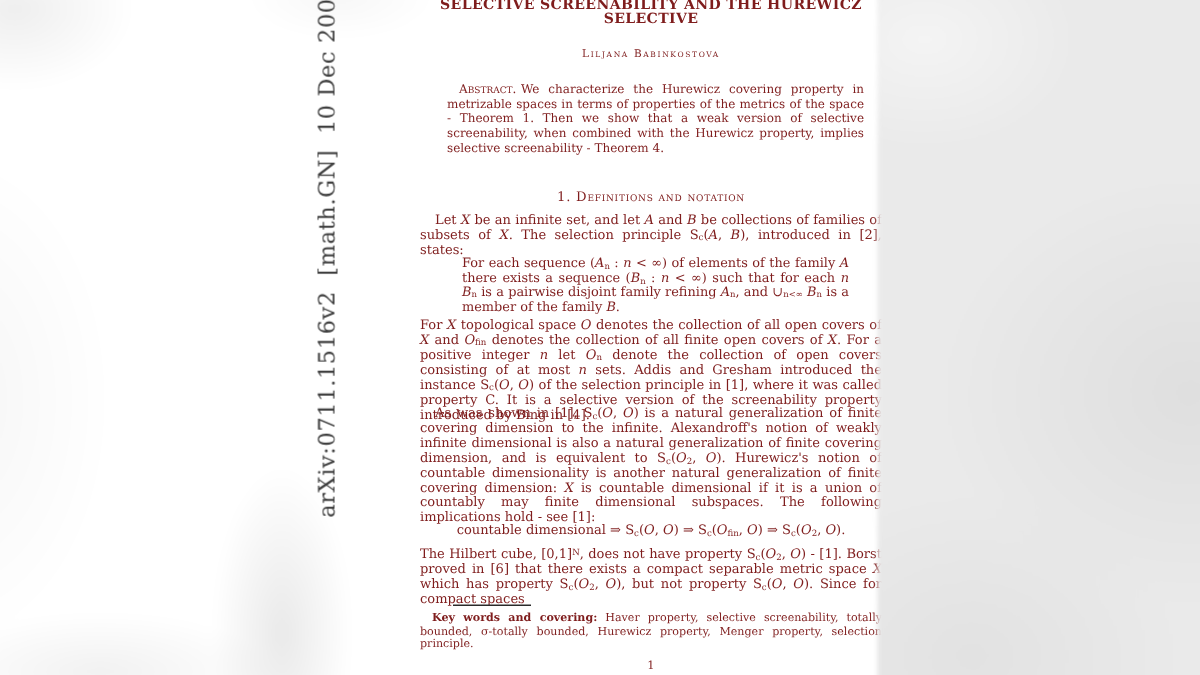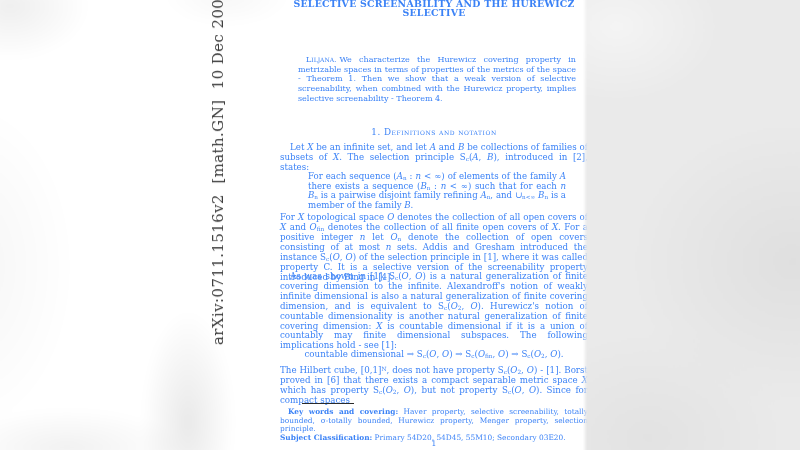--- a/index.html
+++ b/index.html
@@ -18,21 +18,21 @@
   .bg-right{position:absolute;left:585px;top:-6px;width:226px;height:462px;filter:blur(1.4px);
     background:
       radial-gradient(130px 95px at 14% 7%,  #f4f4f4, rgba(244,244,244,0) 78%),
       radial-gradient(210px 180px at 92% 58%, #dfdfdf, rgba(223,223,223,0) 80%),
       radial-gradient(180px 140px at 28% 96%, #e2e2e2, rgba(226,226,226,0) 78%),
       #eaeaea;}
   
   .watermark{position:absolute;left:218px;top:167px;transform:translate(-50%,-50%) rotate(-90deg);
     white-space:pre;font-size:15px;color:#3e3e3e;letter-spacing:0.4px;filter:blur(0.45px);}
   
-  .page-col{position:absolute;left:280px;top:0;width:308px;height:450px;color:#3b82f6;
+  .page-col{position:absolute;left:280px;top:0;width:308px;height:450px;color:#7f1d1d;
     filter:blur(0.28px);}
   .page-col i{font-style:italic;}
   sub{font-size:0.66em;line-height:0;vertical-align:-0.22em;}
   sup{font-size:0.66em;line-height:0;vertical-align:0.38em;}
   .title{position:absolute;top:-1px;left:0;right:0;text-align:center;font-weight:bold;
     font-size:9.4px;line-height:9.4px;letter-spacing:0.25px;}
   .author{position:absolute;top:32px;left:0;right:0;text-align:center;font-size:7px;
     font-variant:small-caps;letter-spacing:1.1px;}
   .abstract{position:absolute;top:55px;left:18px;width:278px;font-size:8px;line-height:9.7px;
     text-align:justify;text-indent:8px;}
@@ -60,43 +60,43 @@
   <div class="bg-smudges"></div>
 
   <div class="watermark">arXiv:0711.1516v2  [math.GN]  10 Dec 2007</div>
 
   <div class="page-col">
     <div class="title">
       <div>SELECTIVE SCREENABILITY AND THE HUREWICZ</div>
       <div>SELECTIVE</div>
     </div>
 
+    <div class="author">Liljana Babinkostova</div>
 
     <div class="abstract">
-      <span class="abs-label">Liljana.</span><span>We characterize the Hurewicz covering property in metrizable spaces in terms of properties of the metrics of the space - Theorem 1. Then we show that a weak version of selective screenability, when combined with the Hurewicz property, implies selective screenability - Theorem 4.</span>
+      <span class="abs-label">Abstract.</span><span>We characterize the Hurewicz covering property in metrizable spaces in terms of properties of the metrics of the space - Theorem 1. Then we show that a weak version of selective screenability, when combined with the Hurewicz property, implies selective screenability - Theorem 4.</span>
     </div>
 
     <div class="sec-heading">1. Definitions and notation</div>
 
     <div class="para p1">Let <i>X</i> be an infinite set, and let <i>A</i> and <i>B</i> be collections of families of subsets of <i>X</i>. The selection principle S<sub>c</sub>(<i>A</i>, <i>B</i>), introduced in [2], states:</div>
 
     <div class="quote">For each sequence (<i>A</i><sub>n</sub> : <i>n</i> &lt; ∞) of elements of the family <i>A</i> there exists a sequence (<i>B</i><sub>n</sub> : <i>n</i> &lt; ∞) such that for each <i>n</i> <i>B</i><sub>n</sub> is a pairwise disjoint family refining <i>A</i><sub>n</sub>, and ∪<sub>n&lt;∞</sub> <i>B</i><sub>n</sub> is a member of the family <i>B</i>.</div>
 
     <div class="para p2">For <i>X</i> topological space <i>O</i> denotes the collection of all open covers of <i>X</i> and <i>O</i><sub>fin</sub> denotes the collection of all finite open covers of <i>X</i>. For a positive integer <i>n</i> let <i>O</i><sub>n</sub> denote the collection of open covers consisting of at most <i>n</i> sets. Addis and Gresham introduced the instance S<sub>c</sub>(<i>O</i>, <i>O</i>) of the selection principle in [1], where it was called property C. It is a selective version of the screenability property introduced by Bing in [4].</div>
 
     <div class="para p3">As was shown in [1], S<sub>c</sub>(<i>O</i>, <i>O</i>) is a natural generalization of finite covering dimension to the infinite. Alexandroff's notion of weakly infinite dimensional is also a natural generalization of finite covering dimension, and is equivalent to S<sub>c</sub>(<i>O</i><sub>2</sub>, <i>O</i>). Hurewicz's notion of countable dimensionality is another natural generalization of finite covering dimension: <i>X</i> is countable dimensional if it is a union of countably may finite dimensional subspaces. The following implications hold - see [1]:</div>
 
     <div class="display">countable dimensional ⇒ S<sub>c</sub>(<i>O</i>, <i>O</i>) ⇒ S<sub>c</sub>(<i>O</i><sub>fin</sub>, <i>O</i>) ⇒ S<sub>c</sub>(<i>O</i><sub>2</sub>, <i>O</i>).</div>
 
     <div class="para p4">The Hilbert cube, [0,1]<sup>N</sup>, does not have property S<sub>c</sub>(<i>O</i><sub>2</sub>, <i>O</i>) - [1]. Borst proved in [6] that there exists a compact separable metric space <i>X</i> which has property S<sub>c</sub>(<i>O</i><sub>2</sub>, <i>O</i>), but not property S<sub>c</sub>(<i>O</i>, <i>O</i>). Since for compact spaces</div>
 
     <div class="fnrule"></div>
 
     <div class="footnote">
       <div class="fn1"><b>Key words and covering:</b> Haver property, selective screenability, totally bounded, σ-totally bounded, Hurewicz property, Menger property, selection principle.</div>
-      <div class="fn2"><b>Subject Classification:</b> Primary 54D20, 54D45, 55M10; Secondary 03E20.</div>
     </div>
 
     <div class="pagenum">1</div>
   </div>
 
   <div class="bg-right"></div>
 </div>
 
 </body></html>

